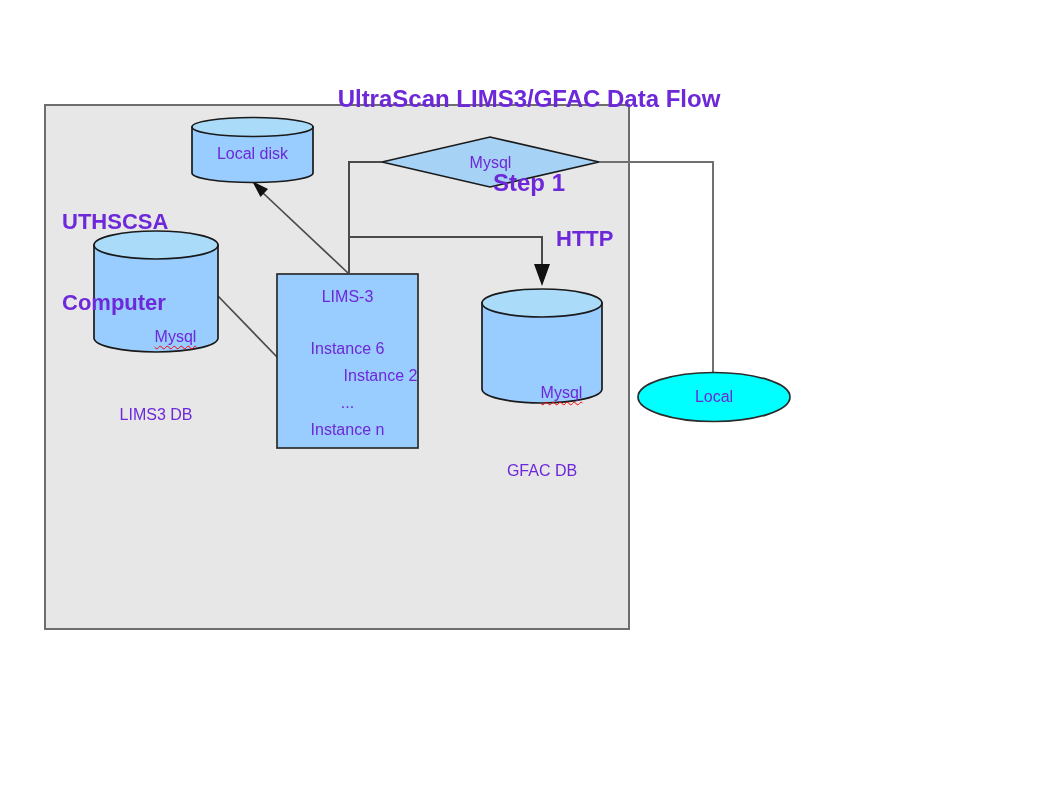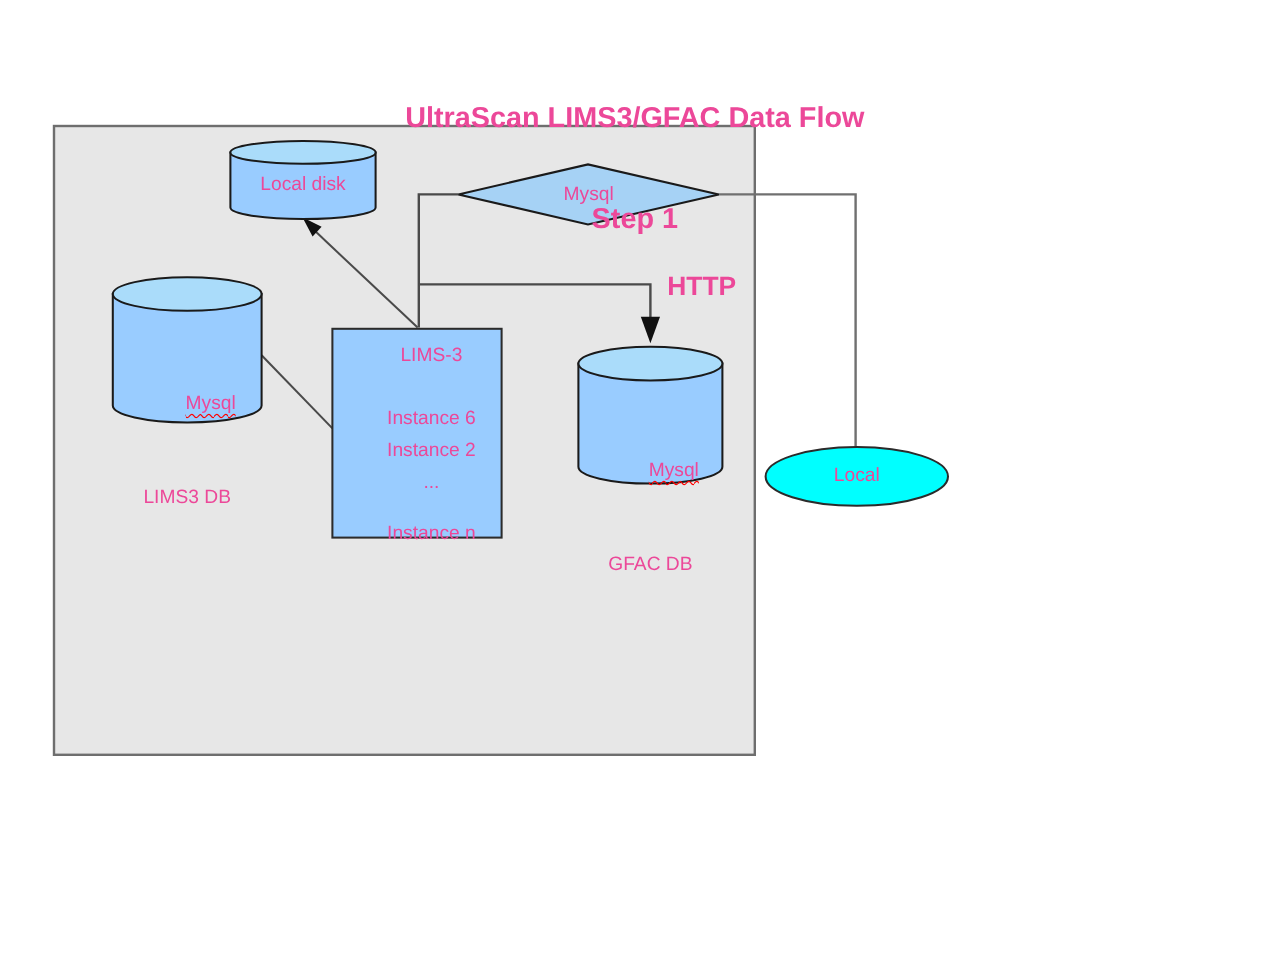--- a/index.html
+++ b/index.html
@@ -1,27 +1,27 @@
 <!DOCTYPE html>
 <html><head>
 <meta charset="utf-8">
 <style>
   html,body{margin:0;padding:0;background:#ffffff;}
   .stage{
     position:relative;width:1058px;height:794px;background:#ffffff;
-    font-family:"Liberation Sans","DejaVu Sans",sans-serif;color:#ec4899;overflow:hidden;
+    font-family:"Liberation Sans","DejaVu Sans",sans-serif;color:#6d28d9;overflow:hidden;
   }
   .stage svg{position:absolute;left:0;top:0;}
   .label{position:absolute;text-align:center;font-size:16px;line-height:26px;white-space:pre;}
   .title{left:229px;top:29px;width:600px;font-size:24px;line-height:28px;font-weight:bold;}
   .computer-label{left:62px;top:154px;font-size:22px;line-height:27px;font-weight:bold;text-align:left;}
   .local-disk-label{left:192px;top:141px;width:121px;}
   .lims3db-label{left:94px;top:272px;width:124px;}
   .apache-label{left:382px;top:150px;width:217px;}
-  .lims3-line{left:277px;width:141px;margin-left:12px;}
+  .lims3-line{left:277px;width:141px;}
   .http-label{left:556px;top:226px;font-size:22px;font-weight:bold;}
   .gfac-label{left:482px;top:328px;width:120px;}
   .user-label{left:638px;top:384px;width:152px;}
   .misspelled{
     text-decoration-line:underline;text-decoration-style:wavy;
     text-decoration-color:#ff0000;text-decoration-thickness:1px;text-underline-offset:3px;margin-left:39px;
   }
 </style>
 </head>
 <body>
@@ -58,35 +58,39 @@
     <ellipse cx="542" cy="303" rx="60" ry="14" stroke="#1a1a1a" stroke-width="1.7" fill="#aadcfa"></ellipse>
 
     <ellipse cx="714" cy="397" rx="76" ry="24.5" stroke="#2b2b2b" stroke-width="1.7" fill="#00ffff"></ellipse>
   </svg>
 
   <div class="label title">
     <div>UltraScan LIMS3/GFAC Data Flow</div>
     <div>Step 1</div>
   </div>
 
+  <div class="label computer-label">
+    <div>UTHSCSA</div>
+    <div>Computer</div>
+  </div>
 
   <div class="label local-disk-label">Local disk</div>
 
   <div class="label lims3db-label">
     <div><span class="misspelled">Mysql</span></div>
     <div>LIMS3 DB</div>
   </div>
 
   <div class="label apache-label">Mysql</div>
 
   <div class="label lims3-line" style="top:284px;">LIMS-3</div>
   <div class="label lims3-line" style="top:336px;">Instance 6</div>
-  <div class="label lims3-line" style="top:363px;">Instance 2</div>
+  <div class="label lims3-line" style="top:363px;padding-left:33px;">Instance 2</div>
   <div class="label lims3-line" style="top:390px;">...</div>
-  <div class="label lims3-line" style="top:432px;">Instance n</div>
+  <div class="label lims3-line" style="top:417px;">Instance n</div>
 
   <div class="label http-label">HTTP</div>
 
   <div class="label gfac-label">
     <div><span class="misspelled">Mysql</span></div>
     <div>GFAC DB</div>
   </div>
 
   <div class="label user-label">Local</div>
 

